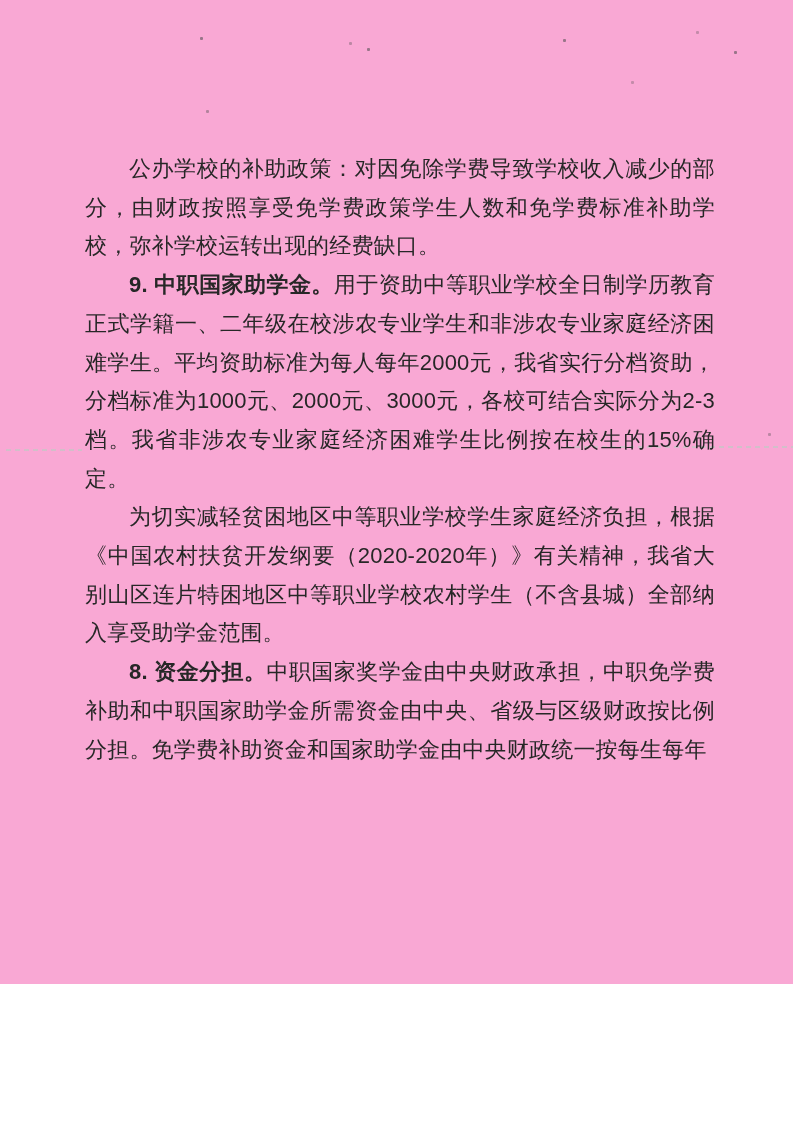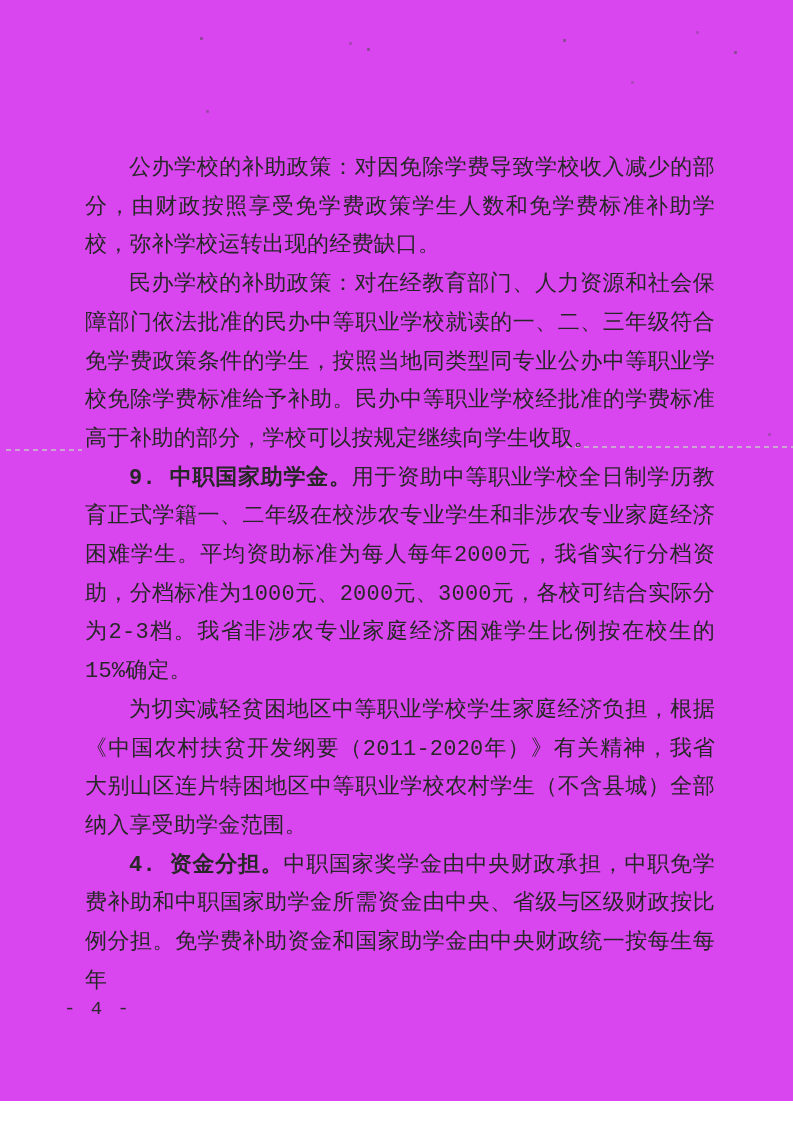--- a/index.html
+++ b/index.html
@@ -3,24 +3,24 @@
 <meta charset="utf-8">
 <style>
   html, body {
     margin: 0;
     padding: 0;
     background: #ffffff;
   }
   .page {
     position: relative;
     width: 793px;
-    height: 1101px;
-    background: #d946ef;
+    height: 984px;
+    background: #f9a8d4;
     overflow: hidden;
-    font-family: Liberation Mono, monospace;
+    font-family: Liberation Sans, sans-serif;
     color: #272727;
   }
   .text-block {
     position: absolute;
     left: 85px;
     top: 150px;
     width: 630px;
     font-size: 22px;
     line-height: 38.7px;
     text-align: justify;
@@ -76,28 +76,25 @@
   <div class="speck" style="left:696px; top:31px; opacity:0.3;"></div>
   <div class="speck" style="left:631px; top:81px; opacity:0.3;"></div>
   <div class="speck" style="left:206px; top:110px; opacity:0.4;"></div>
   <div class="speck" style="left:768px; top:433px; opacity:0.35;"></div>
 
   <div class="text-block">
     <p>
       <span class="para-lead"></span><span>公办学校的补助政策：对因免除学费导致学校收入减少的部分，由财政按照享受免学费政策学生人数和免学费标准补助学校，弥补学校运转出现的经费缺口。</span>
     </p>
     <p>
-      <span class="para-lead"></span><span>民办学校的补助政策：对在经教育部门、人力资源和社会保障部门依法批准的民办中等职业学校就读的一、二、三年级符合免学费政策条件的学生，按照当地同类型同专业公办中等职业学校免除学费标准给予补助。民办中等职业学校经批准的学费标准高于补助的部分，学校可以按规定继续向学生收取。</span>
-    </p>
-    <p>
       <span class="para-lead">9. 中职国家助学金。</span><span>用于资助中等职业学校全日制学历教育正式学籍一、二年级在校涉农专业学生和非涉农专业家庭经济困难学生。平均资助标准为每人每年2000元，我省实行分档资助，分档标准为1000元、2000元、3000元，各校可结合实际分为2-3档。我省非涉农专业家庭经济困难学生比例按在校生的15%确定。</span>
     </p>
     <p>
-      <span class="para-lead"></span><span>为切实减轻贫困地区中等职业学校学生家庭经济负担，根据《中国农村扶贫开发纲要（2011-2020年）》有关精神，我省大别山区连片特困地区中等职业学校农村学生（不含县城）全部纳入享受助学金范围。</span>
+      <span class="para-lead"></span><span>为切实减轻贫困地区中等职业学校学生家庭经济负担，根据《中国农村扶贫开发纲要（2020-2020年）》有关精神，我省大别山区连片特困地区中等职业学校农村学生（不含县城）全部纳入享受助学金范围。</span>
     </p>
     <p>
-      <span class="para-lead">4. 资金分担。</span><span>中职国家奖学金由中央财政承担，中职免学费补助和中职国家助学金所需资金由中央、省级与区级财政按比例分担。免学费补助资金和国家助学金由中央财政统一按每生每年</span>
+      <span class="para-lead">8. 资金分担。</span><span>中职国家奖学金由中央财政承担，中职免学费补助和中职国家助学金所需资金由中央、省级与区级财政按比例分担。免学费补助资金和国家助学金由中央财政统一按每生每年</span>
     </p>
   </div>
 
   <div class="page-number">- 4 -</div>
 
 </div>
 
 </body></html>

